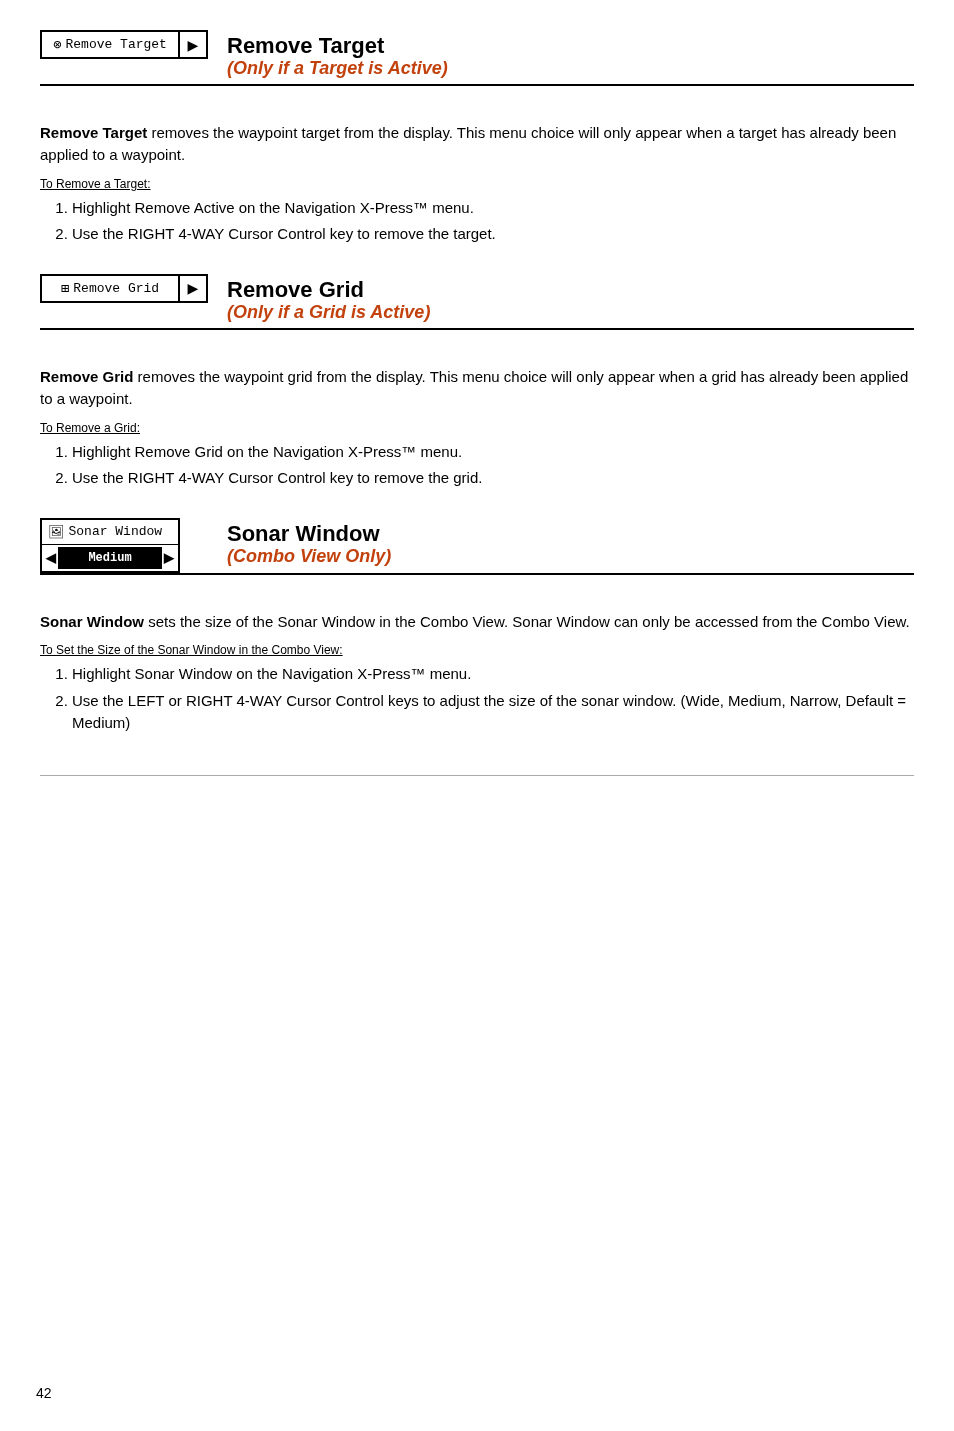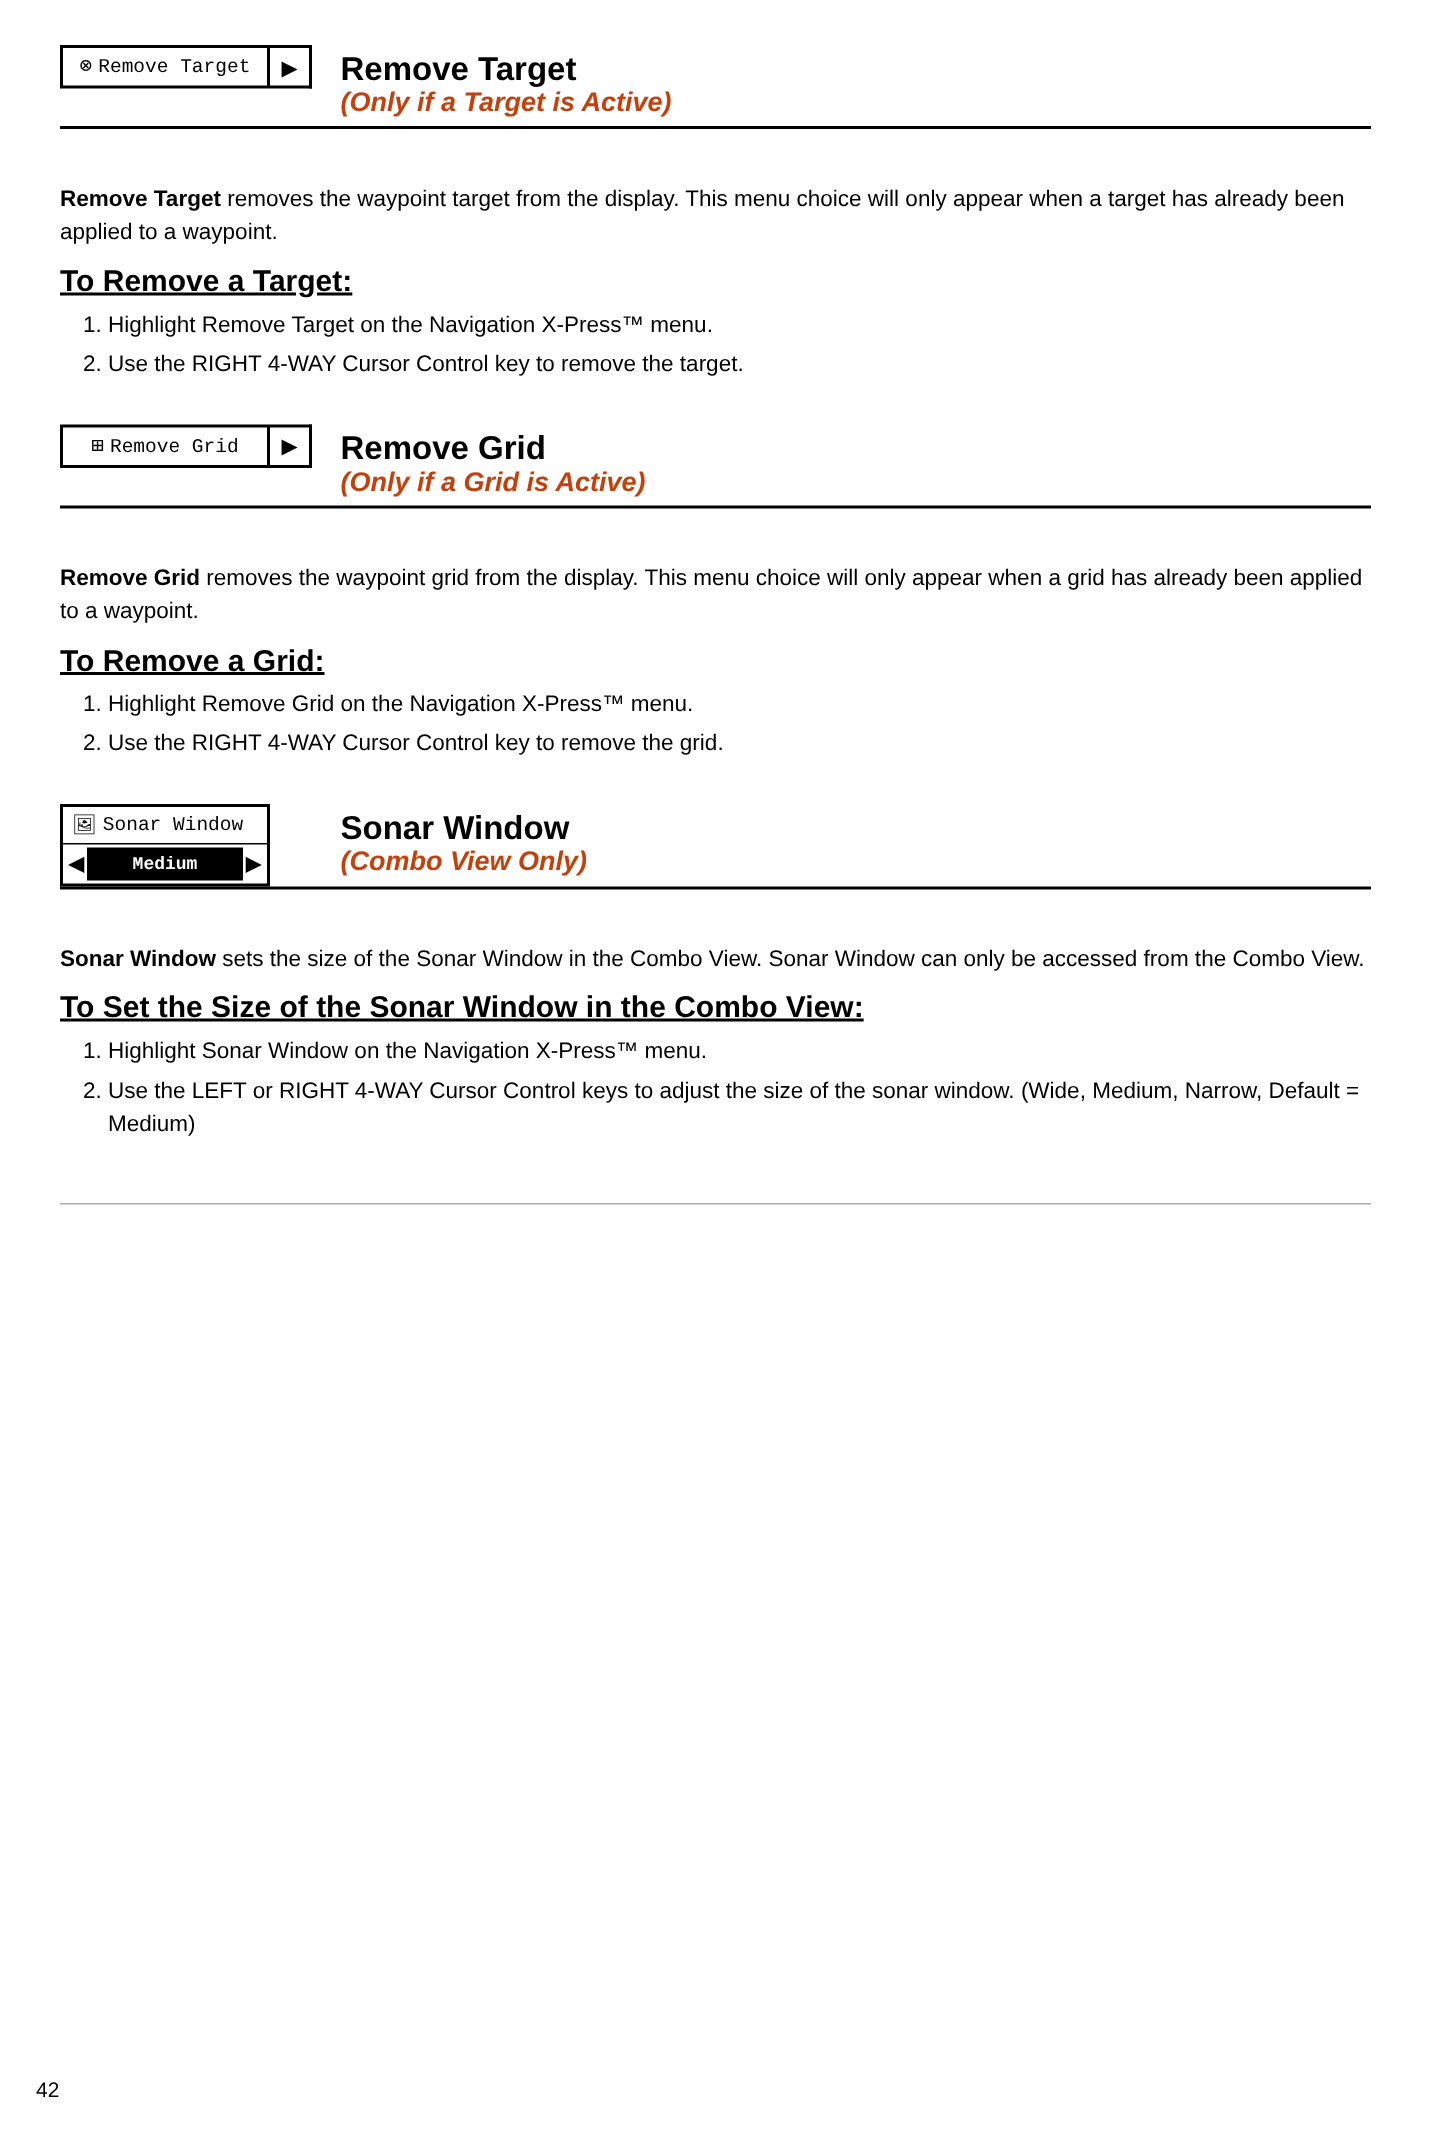--- a/index.html
+++ b/index.html
@@ -91,39 +91,39 @@
     .section-body {
       margin-bottom: 10px;
       line-height: 1.5;
       margin-top: 36px;
     }
     .section-body b {
       font-weight: 700;
     }
 
     .subheading {
-      font-weight: 700;
+      font-weight: 400;
       text-decoration: underline;
       margin-bottom: 6px;
-      font-size: 20px;
+      font-size: 12px;
     }
 
     ol {
       margin-left: 32px;
       margin-bottom: 6px;
     }
     ol li {
       margin-bottom: 4px;
       line-height: 1.5;
     }
 
     .page-number {
       position: absolute;
       bottom: 30px;
-      left: 24px;
+      left: 36px;
       font-size: 14px;
       color: #000;
     }
 
     
     .sonar-widget {
       display: flex;
       flex-direction: column;
       min-width: 140px;
       border: 2px solid #000;
@@ -190,21 +190,21 @@
       <div class="section-subtitle">(Only if a Target is Active)</div>
     </div>
   </div>
 
   <p class="section-body">
     <b>Remove Target</b><span> removes the waypoint target from the display. This menu choice will only appear when a target has already been applied to a waypoint.</span>
   </p>
 
   <div class="subheading">To Remove a Target:</div>
   <ol>
-    <li>Highlight Remove Target on the Navigation X-Press™ menu.</li>
+    <li>Highlight Remove Active on the Navigation X-Press™ menu.</li>
     <li>Use the RIGHT 4-WAY Cursor Control key to remove the target.</li>
   </ol>
 </div>
 
 <div class="section-block">
   <div class="section-header">
     <div class="section-header-left">
       <div class="menu-widget">
         <div class="menu-icon-box">
           <span class="icon-sym">⊞</span>

